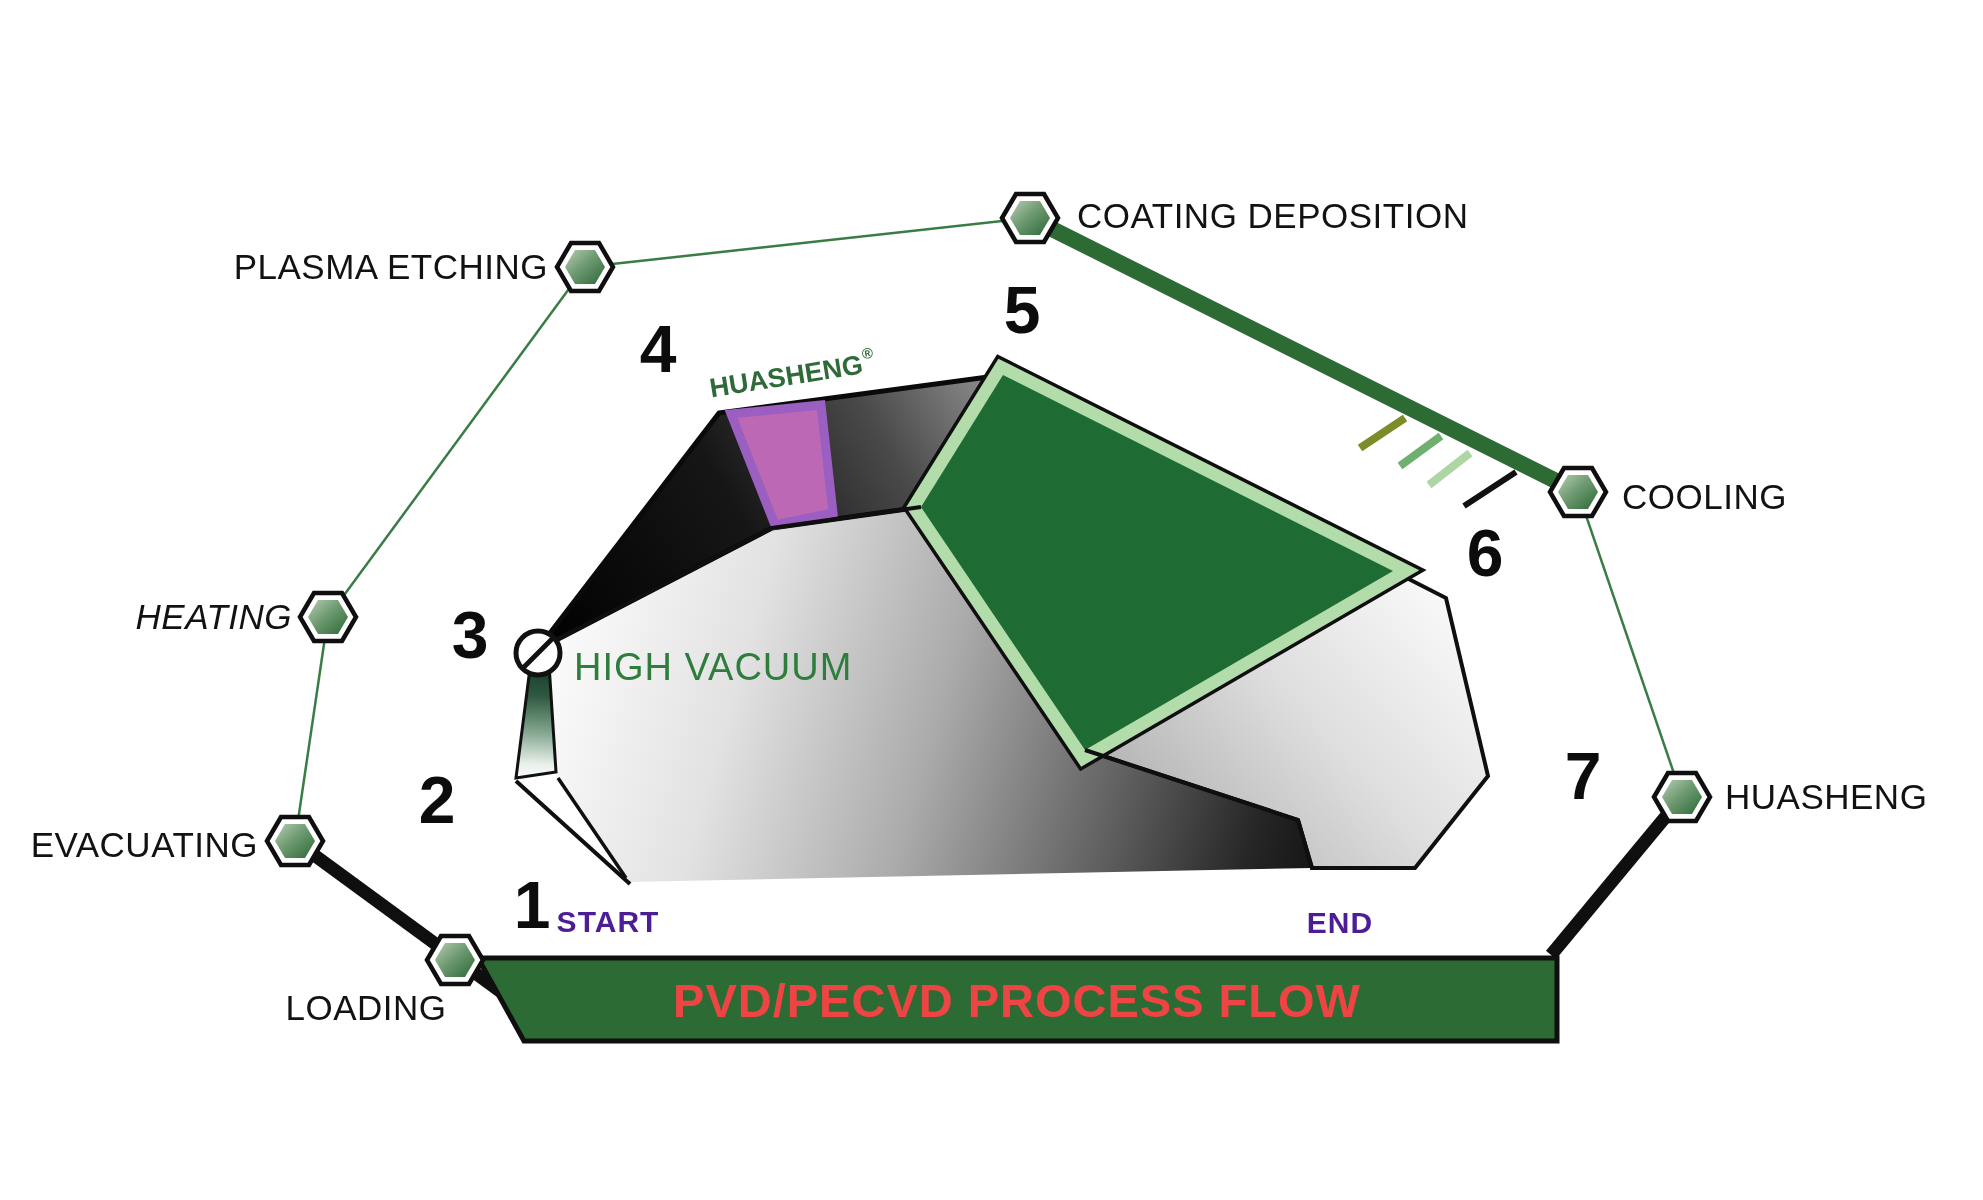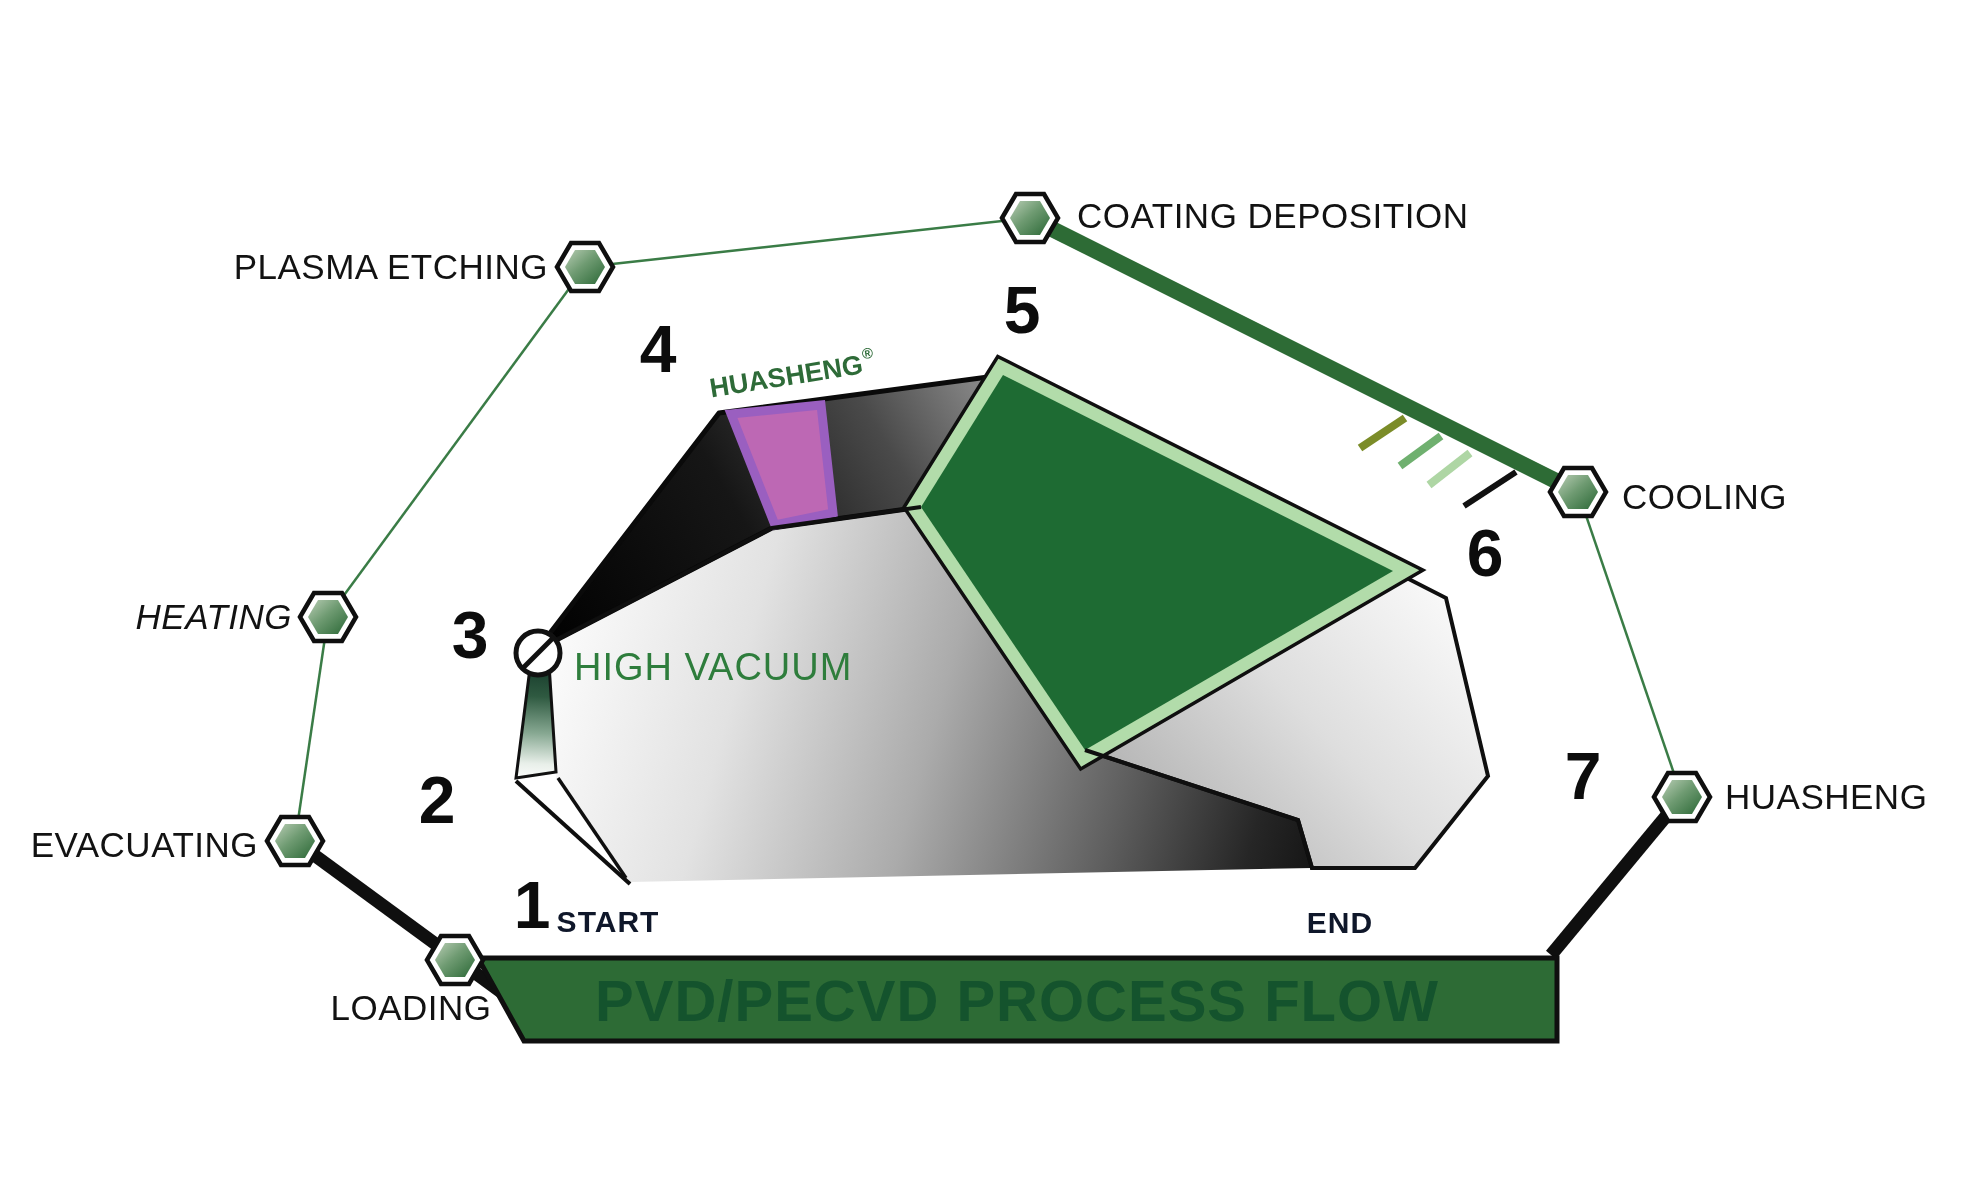--- a/index.html
+++ b/index.html
@@ -7,25 +7,25 @@
     position:relative;width:1983px;height:1200px;background:#ffffff;
     font-family:"Liberation Sans", sans-serif;overflow:hidden;
   }
   .stage svg{position:absolute;left:0;top:0;}
   .txt{position:absolute;white-space:nowrap;}
   .st-label{font-size:35px;color:#121212;letter-spacing:0.5px;}
   .anch-left{transform:translateY(-50%);}
   .anch-right{transform:translateY(-50%);text-align:right;}
   .anch-center{transform:translate(-50%,-50%);text-align:center;}
   .num{font-size:66px;font-weight:bold;color:#0c0c0c;transform:translate(-50%,-50%);}
-  .se-label{font-size:30px;font-weight:bold;color:#0f172a;letter-spacing:1px;transform:translate(-50%,-50%);}
+  .se-label{font-size:30px;font-weight:bold;color:#4c1d95;letter-spacing:1px;transform:translate(-50%,-50%);}
   .vacuum{font-size:38px;color:#2e7d3c;letter-spacing:1px;transform:translateY(-50%);}
   .brand{font-size:27px;font-weight:600;color:#2e6b38;transform:translateY(-50%) rotate(-9deg);transform-origin:left center;display:flex;align-items:flex-start;}
   .brand .mark{font-size:15px;margin-top:-4px;margin-left:1px;}
-  .banner-text{font-size:58px;font-weight:bold;color:#14532d;letter-spacing:1px;transform:translate(-50%,-50%);}
+  .banner-text{font-size:47px;font-weight:bold;color:#ef4444;letter-spacing:1px;transform:translate(-50%,-50%);}
 </style>
 </head>
 <body>
 
 <div class="stage">
 
   <svg width="1983" height="1200" viewBox="0 0 1983 1200">
     <defs>
       <linearGradient id="bodyGrad" gradientUnits="userSpaceOnUse" x1="537" y1="650" x2="1312" y2="868">
         <stop offset="0" stop-color="#fdfdfd"></stop>
@@ -131,21 +131,21 @@
     <g transform="translate(1682,797)">
       <polygon points="-28,0 -14,-24 14,-24 28,0 14,24 -14,24" fill="#ffffff" stroke="#0f0f0f" stroke-width="4.5"></polygon>
       <polygon points="-20,0 -10,-17 10,-17 20,0 10,17 -10,17" fill="url(#hexGrad)"></polygon>
     </g>
   </svg>
 
   <div class="txt st-label anch-right" style="right:1435px;top:267px;">PLASMA ETCHING</div>
   <div class="txt st-label anch-left" style="left:1077px;top:216px;">COATING DEPOSITION</div>
   <div class="txt st-label anch-right" style="right:1691px;top:617px;font-style:italic;">HEATING</div>
   <div class="txt st-label anch-right" style="right:1725px;top:845px;">EVACUATING</div>
-  <div class="txt st-label anch-center" style="left:366px;top:1008px;margin-left:45px;">LOADING</div>
+  <div class="txt st-label anch-center" style="left:366px;top:1008px;">LOADING</div>
   <div class="txt st-label anch-left" style="left:1622px;top:497px;">COOLING</div>
   <div class="txt st-label anch-left" style="left:1725px;top:797px;">HUASHENG</div>
 
   <div class="txt num" style="left:532px;top:905px;">1</div>
   <div class="txt num" style="left:437px;top:800px;">2</div>
   <div class="txt num" style="left:470px;top:635px;">3</div>
   <div class="txt num" style="left:658px;top:349px;">4</div>
   <div class="txt num" style="left:1022px;top:310px;">5</div>
   <div class="txt num" style="left:1485px;top:553px;">6</div>
   <div class="txt num" style="left:1583px;top:776px;">7</div>

